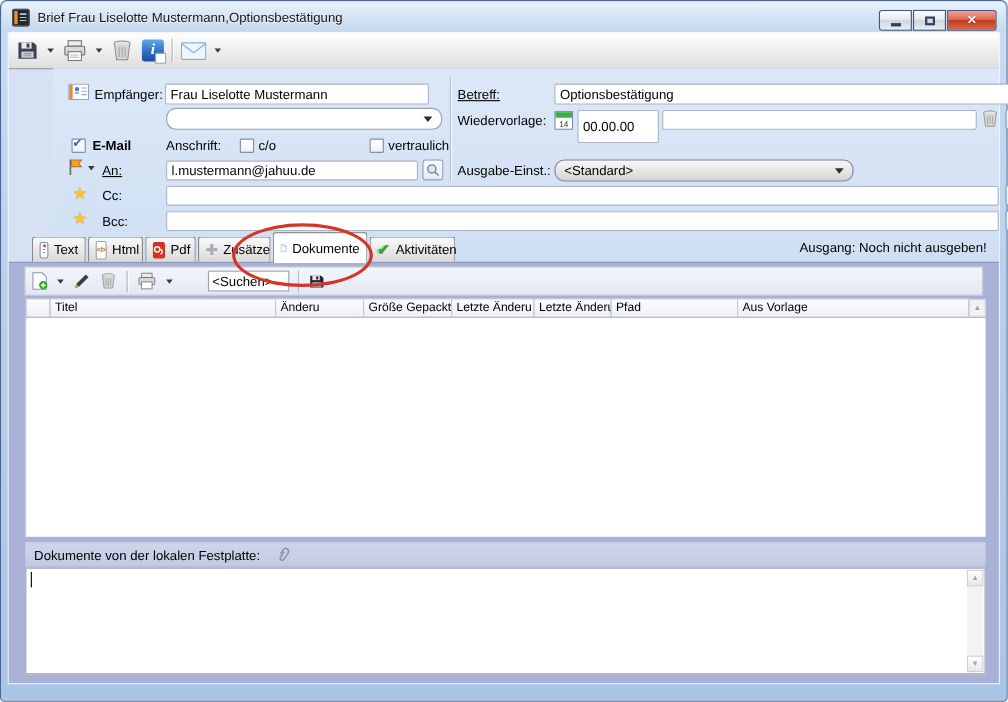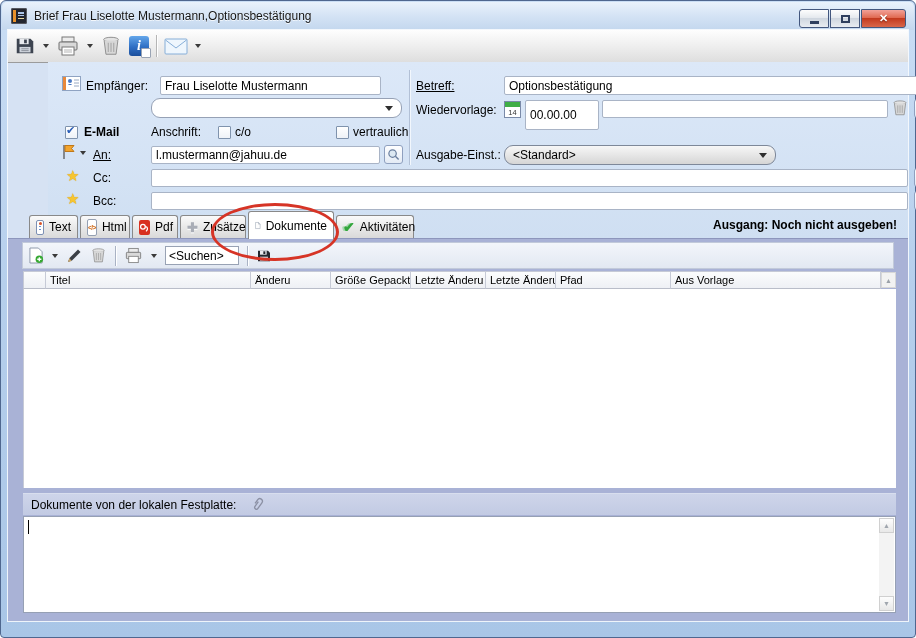--- a/index.html
+++ b/index.html
@@ -66,28 +66,28 @@
   .divider{position:absolute;width:1px;background:#b2c0d6;box-shadow:1px 0 0 #f2f7fd;}
   .calbtn{position:absolute;width:17px;height:17px;border:1px solid #7a8aa8;background:#fff;box-sizing:border-box;
     font-size:7.5px;text-align:center;line-height:22px;color:#333;}
   .calbtn::before{content:"";position:absolute;left:0;top:0;right:0;height:5px;background:#3fae46;}
   
   .tab{position:absolute;top:185px;height:23px;box-sizing:border-box;
     background:linear-gradient(180deg,#fafafa 0%,#e9e9e9 50%,#d9d9d9 100%);
     border:1px solid #898989;border-bottom:none;border-radius:3px 3px 0 0;
     display:flex;align-items:center;gap:5px;padding:0 6px;z-index:2;}
   .tab.active{top:181px;height:28px;background:#fff;z-index:4;}
-  .status{position:absolute;right:11px;top:188px;font-weight:bold;color:#000;}
+  .status{position:absolute;right:11px;top:188px;font-weight:normal;color:#000;}
   
   .panel{position:absolute;left:0;top:208px;right:0;bottom:0;background:#a9b2d6;border-top:1px solid #8d96bc;}
   .strip{position:absolute;left:14px;top:3px;width:872px;height:27px;border:1px solid #c2cada;box-sizing:border-box;
     background:linear-gradient(180deg,#f3f6fb 0%,#e2e8f2 100%);display:flex;align-items:center;gap:8px;padding:0 6px;}
   .ssep{width:1px;height:20px;background:#a9b2c4;box-shadow:1px 0 0 #fff;}
   .sinp{border:1px solid #98a2b4;height:19px;width:74px;font-size:12px;padding:1px 3px;box-sizing:border-box;
-    font-family:"Liberation Sans",sans-serif;background:#fff;}
+    font-family:"Liberation Sans",sans-serif;background:#fff;margin-left:24px;}
   
   .thead{position:absolute;left:15px;top:32px;height:18px;display:flex;z-index:2;}
   .th{box-sizing:border-box;height:18px;border-right:1px solid #c6cad6;border-top:1px solid #c6cad6;border-bottom:1px solid #b9bdc9;
     background:linear-gradient(180deg,#fbfcfd,#eef0f5);font-size:11px;padding:2px 3px 0 4px;
     white-space:nowrap;overflow:hidden;}
   .tbody{position:absolute;left:15px;top:50px;width:873px;height:199px;background:#fff;border-left:1px solid #c6cad6;box-sizing:border-box;}
   .scroll-up{position:absolute;left:873px;top:33px;width:15px;height:16px;background:#f2f2f2;border:1px solid #d7d7d7;
     box-sizing:border-box;color:#9aa0a8;font-size:7px;display:flex;align-items:center;justify-content:center;}
   
   .band{position:absolute;left:15px;top:254px;width:873px;height:22px;box-sizing:border-box;
@@ -203,21 +203,21 @@
 
     <div class="formarea">
       <svg class="abs" style="left:14px;top:14px" width="19" height="15" viewBox="0 0 19 15">
           <rect x="0.5" y="0.5" width="18" height="14" fill="#fff" stroke="#8fa3c2"></rect>
           <rect x="1" y="1" width="3" height="13" fill="#e8883a"></rect>
           <circle cx="8" cy="5" r="2" fill="#4a78c2"></circle>
           <path d="M6 9c0-1.5 4-1.5 4 0z" fill="#4a78c2"></path>
           <path d="M12 4h5M12 7h5M12 10h5" stroke="#9aaac2"></path>
         </svg>
       <span class="lbl" style="left:38px;top:17px">Empfänger:</span>
-      <input class="inp" style="left: 112px; top: 14px; width: 221px;" value="Frau Liselotte Mustermann">
+      <input class="inp" style="left: 102px; top: 14px; width: 240px;" value="Frau Liselotte Mustermann">
       <div class="combo" style="left:103px;top:36px;width:251px">
           <span class="tri"></span>
         </div>
 
       <span class="cb" style="left:17px;top:64px">
           <span class="ck">✔</span>
         </span>
       <span class="lbl" style="left:36px;top:63px;font-weight:bold">E-Mail</span>
       <span class="lbl" style="left:103px;top:63px">Anschrift:</span>
       <span class="cb" style="left:170px;top:64px"></span>

